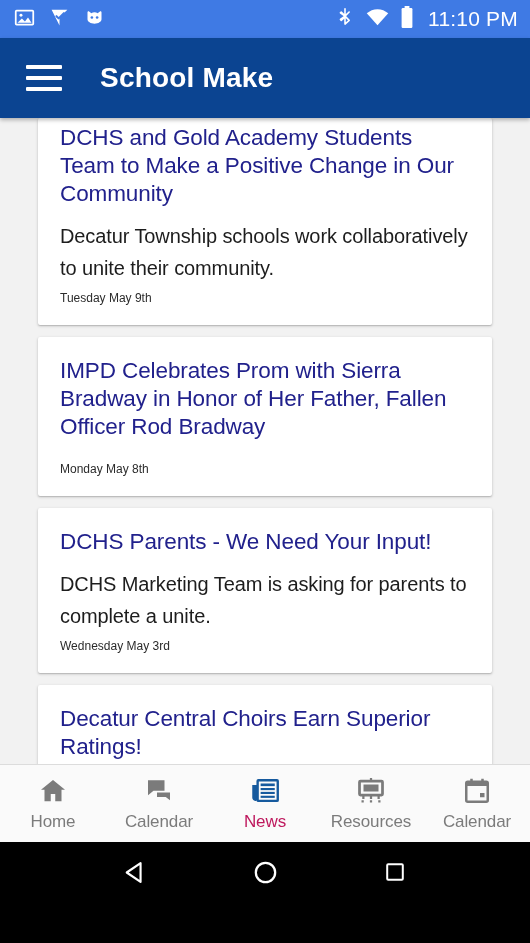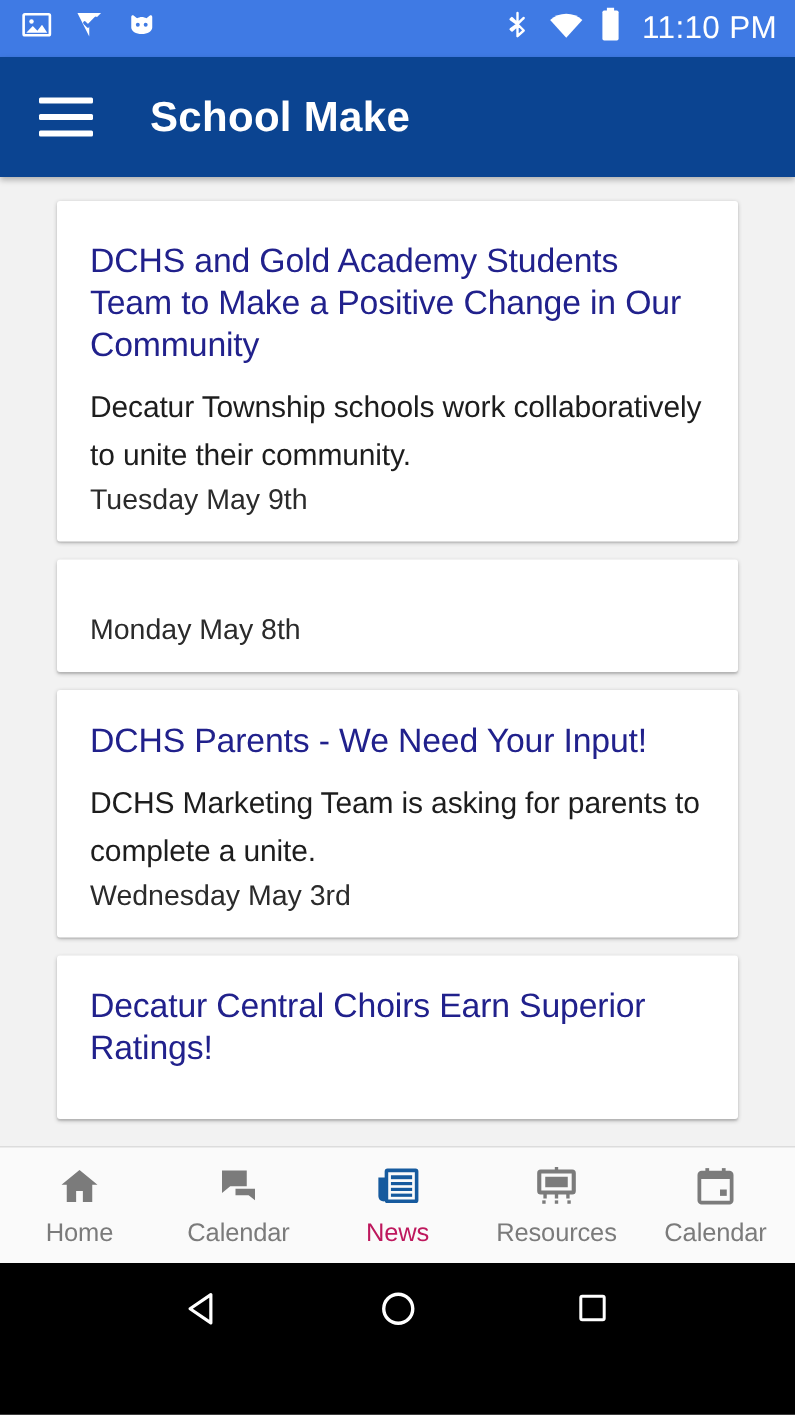--- a/index.html
+++ b/index.html
@@ -85,38 +85,38 @@
     position: relative;
   }
   .news-card {
     background: #ffffff;
     margin: 10px 38px 12px 38px;
     padding: 20px 22px 16px 22px;
     border-radius: 2px;
     box-shadow: 0 1px 3px rgba(0,0,0,.22), 0 1px 1px rgba(0,0,0,.10);
     cursor: pointer;
   }
-  .news-card:first-child { margin-top: 16px; padding-top: 26px; }
+  .news-card:first-child { margin-top: 0; padding-top: 6px; }
   .card-title {
     color: #21218c;
     font-size: 22.5px;
     line-height: 28px;
     font-weight: normal;
     letter-spacing: -.1px;
   }
   .card-summary {
     color: #1d1d1d;
     font-size: 20px;
     line-height: 32px;
     margin-top: 12px;
     letter-spacing: -.1px;
   }
   .card-date {
     color: #2b2b2b;
-    font-size: 19px;
+    font-size: 12px;
     line-height: 22px;
     margin-top: 3px;
   }
   .card-summary:empty { display: none; }
   .news-card.no-summary .card-date { margin-top: 17px; }
 
   
   #tab-bar {
     flex: 0 0 78px;
     height: 78px;
@@ -217,20 +217,21 @@
 
   <div id="news-list">
 
     <div class="news-card">
       <div class="card-title">DCHS and Gold Academy Students Team to Make a Positive Change in Our Community</div>
       <div class="card-summary">Decatur Township schools work collaboratively to unite their community.</div>
       <div class="card-date">Tuesday May 9th</div>
     </div>
 
     <div class="news-card no-summary">
+      <div class="card-title">IMPD Celebrates Prom with Sierra Bradway in Honor of Her Father, Fallen Officer Rod Bradway</div>
 
       <div class="card-date">Monday May 8th</div>
     </div>
 
     <div class="news-card">
       <div class="card-title">DCHS Parents - We Need Your Input!</div>
       <div class="card-summary">DCHS Marketing Team is asking for parents to complete a unite.</div>
       <div class="card-date">Wednesday May 3rd</div>
     </div>
 

